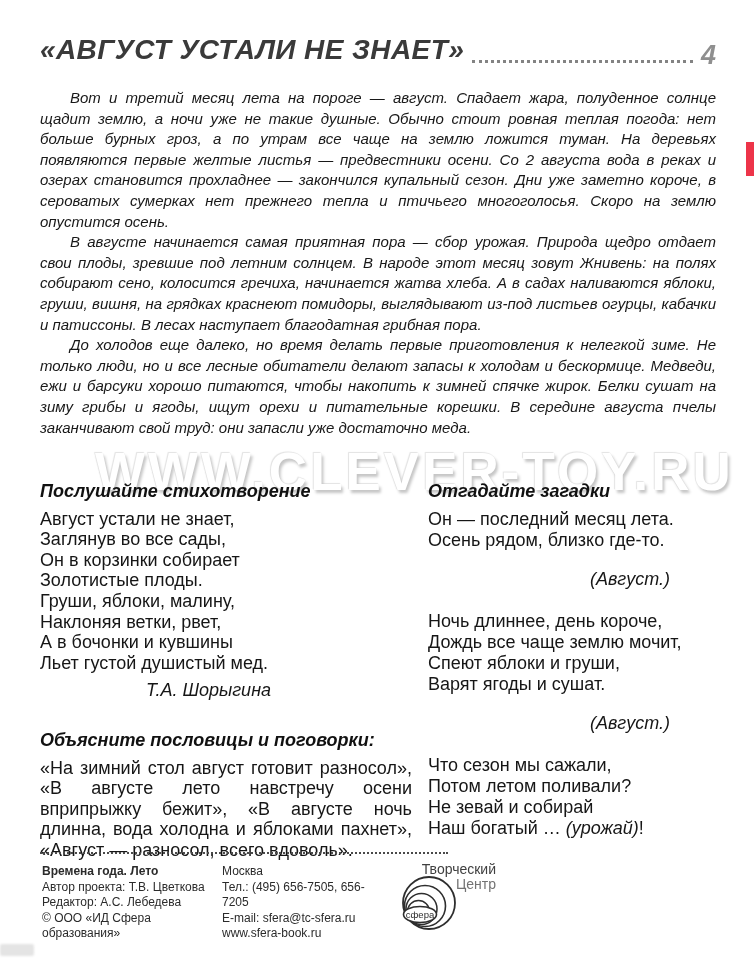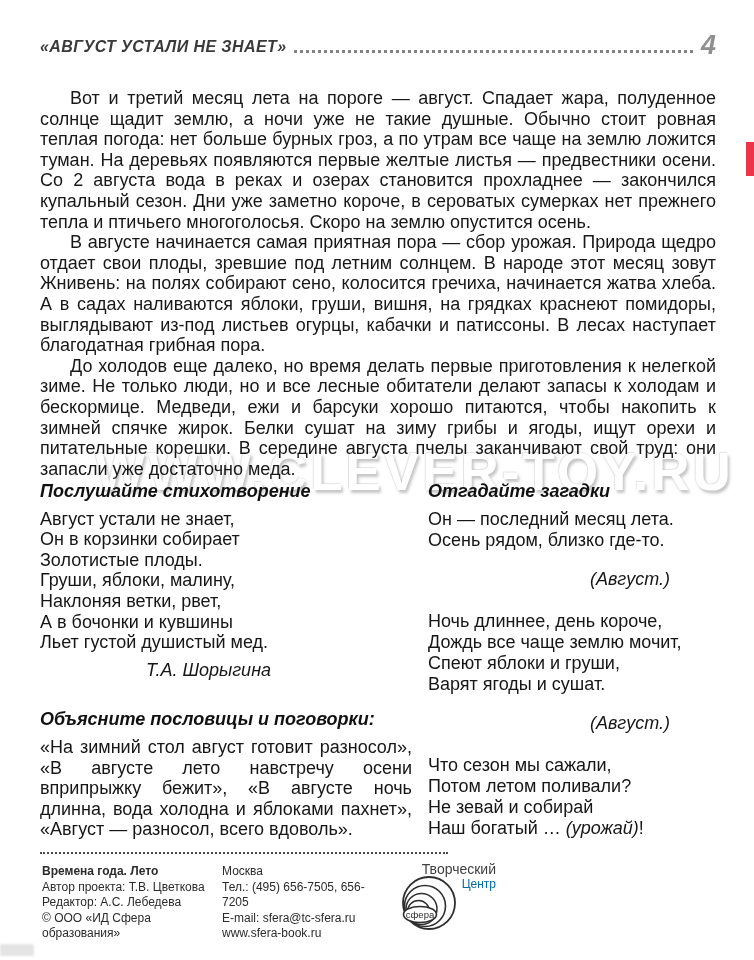--- a/index.html
+++ b/index.html
@@ -1,25 +1,25 @@
 <!DOCTYPE html>
 <html><head>
 <meta charset="utf-8">
 <style>
   html,body{margin:0;padding:0;background:#ffffff;}
   .page{position:relative;width:754px;height:960px;background:#ffffff;overflow:hidden;
         font-family:"Liberation Sans",sans-serif;color:#161616;}
   
   .header{position:absolute;left:40px;top:34px;width:676px;display:flex;align-items:flex-end;}
-  .title{font-size:16px;font-weight:bold;font-style:italic;letter-spacing:0.4px;color:#3a3a3a;white-space:nowrap;}
+  .title{font-size:28px;font-weight:bold;font-style:italic;letter-spacing:0.4px;color:#3a3a3a;white-space:nowrap;}
   .leader{flex:1;height:16px;margin:0 8px 3px 8px;border-bottom:3.5px dotted #838383;}
   .pagenum{font-size:27px;font-weight:bold;font-style:italic;color:#8f8f8f;line-height:22px;}
   
-  .bodytext{position:absolute;left:40px;top:88px;width:676px;font-size:18px;line-height:20.6px;
-            text-align:justify;color:#181818;}
+  .bodytext{position:absolute;left:40px;top:88px;width:676px;font-size:15px;line-height:20.6px;
+            text-align:justify;color:#181818;font-style:italic;}
   .bodytext p{margin:0;text-indent:30px;}
   
   .watermark{position:absolute;left:95px;top:441px;z-index:1;font-size:53px;font-weight:bold;
              letter-spacing:3px;white-space:nowrap;color:#ffffff;
              text-shadow:2px 3px 3px #c6c6c6,-1px -1px 1px #e3e3e3,0 0 1px #dcdcdc;}
   .content-layer{position:relative;z-index:2;}
   
   .col-left{position:absolute;left:40px;top:481px;width:372px;font-size:18px;line-height:20.6px;}
   .col-right{position:absolute;left:428px;top:481px;width:246px;font-size:18px;line-height:21px;}
   .sec-heading{font-size:18px;font-weight:bold;font-style:italic;margin:0 0 7px 0;color:#111;}
@@ -32,21 +32,21 @@
   .riddle-answer{text-align:right;font-style:italic;padding-right:4px;margin-top:18px;}
   .riddle3-final .it{font-style:italic;}
   
   .footer{position:absolute;left:40px;top:852px;width:676px;font-size:12px;line-height:15.5px;color:#2b2b2b;}
   .footer-divider{width:408px;border-top:2.5px dotted #4a4a4a;margin-bottom:7px;}
   .f-col1{position:absolute;left:2px;top:12px;width:175px;}
   .f-col2{position:absolute;left:182px;top:12px;width:150px;}
   .f-bold{font-weight:bold;}
   .logo{position:absolute;left:330px;top:8px;width:130px;height:90px;}
   .logo-line1{position:absolute;right:4px;top:2px;font-size:14px;color:#404040;}
-  .logo-line2{position:absolute;right:4px;top:17px;font-size:12px;color:#0369a1;}
+  .logo-line2{position:absolute;right:4px;top:17px;font-size:14px;color:#737373;}
   .logo-svg{position:absolute;left:28px;top:13px;}
   
   .red-marker{position:absolute;right:0;top:142px;width:8px;height:34px;background:#ed3449;}
   .smudge{position:absolute;left:0;top:944px;width:34px;height:12px;background:#d6d6d6;
           opacity:.65;border-radius:2px;filter:blur(1px);}
 </style>
 </head>
 <body>
 
 <div class="page">
@@ -62,20 +62,21 @@
 
     <div class="bodytext">
       <p>Вот и третий месяц лета на пороге — август. Спадает жара, полуденное солнце щадит землю, а ночи уже не такие душные. Обычно стоит ровная теплая погода: нет больше бурных гроз, а по утрам все чаще на землю ложится туман. На деревьях появляются первые желтые листья — предвестники осени. Со 2 августа вода в реках и озерах становится прохладнее — закончился купальный сезон. Дни уже заметно короче, в сероватых сумерках нет прежнего тепла и птичьего многоголосья. Скоро на землю опустится осень.</p>
       <p>В августе начинается самая приятная пора — сбор урожая. Природа щедро отдает свои плоды, зревшие под летним солнцем. В народе этот месяц зовут Жнивень: на полях собирают сено, колосится гречиха, начинается жатва хлеба. А в садах наливаются яблоки, груши, вишня, на грядках краснеют помидоры, выглядывают из-под листьев огурцы, кабачки и патиссоны. В лесах наступает благодатная грибная пора.</p>
       <p>До холодов еще далеко, но время делать первые приготовления к нелегкой зиме. Не только люди, но и все лесные обитатели делают запасы к холодам и бескормице. Медведи, ежи и барсуки хорошо питаются, чтобы накопить к зимней спячке жирок. Белки сушат на зиму грибы и ягоды, ищут орехи и питательные корешки. В середине августа пчелы заканчивают свой труд: они запасли уже достаточно меда.</p>
     </div>
 
     <div class="col-left">
       <div class="sec-heading">Послушайте стихотворение</div>
       <div class="poem-line">Август устали не знает,</div>
+      <div class="poem-line">Заглянув во все сады,</div>
       <div class="poem-line">Он в корзинки собирает</div>
       <div class="poem-line">Золотистые плоды.</div>
       <div class="poem-line">Груши, яблоки, малину,</div>
       <div class="poem-line">Наклоняя ветки, рвет,</div>
       <div class="poem-line">А в бочонки и кувшины</div>
       <div class="poem-line">Льет густой душистый мед.</div>
       <div class="poem-author">Т.А. Шорыгина</div>
 
       <div class="sec-heading proverbs-heading">Объясните пословицы и поговорки:</div>
       <p class="proverbs-text">«На зимний стол август готовит разносол», «В августе лето навстречу осени вприпрыжку бежит», «В августе ночь длинна, вода холодна и яблоками пахнет», «Август — разносол, всего вдоволь».</p>

